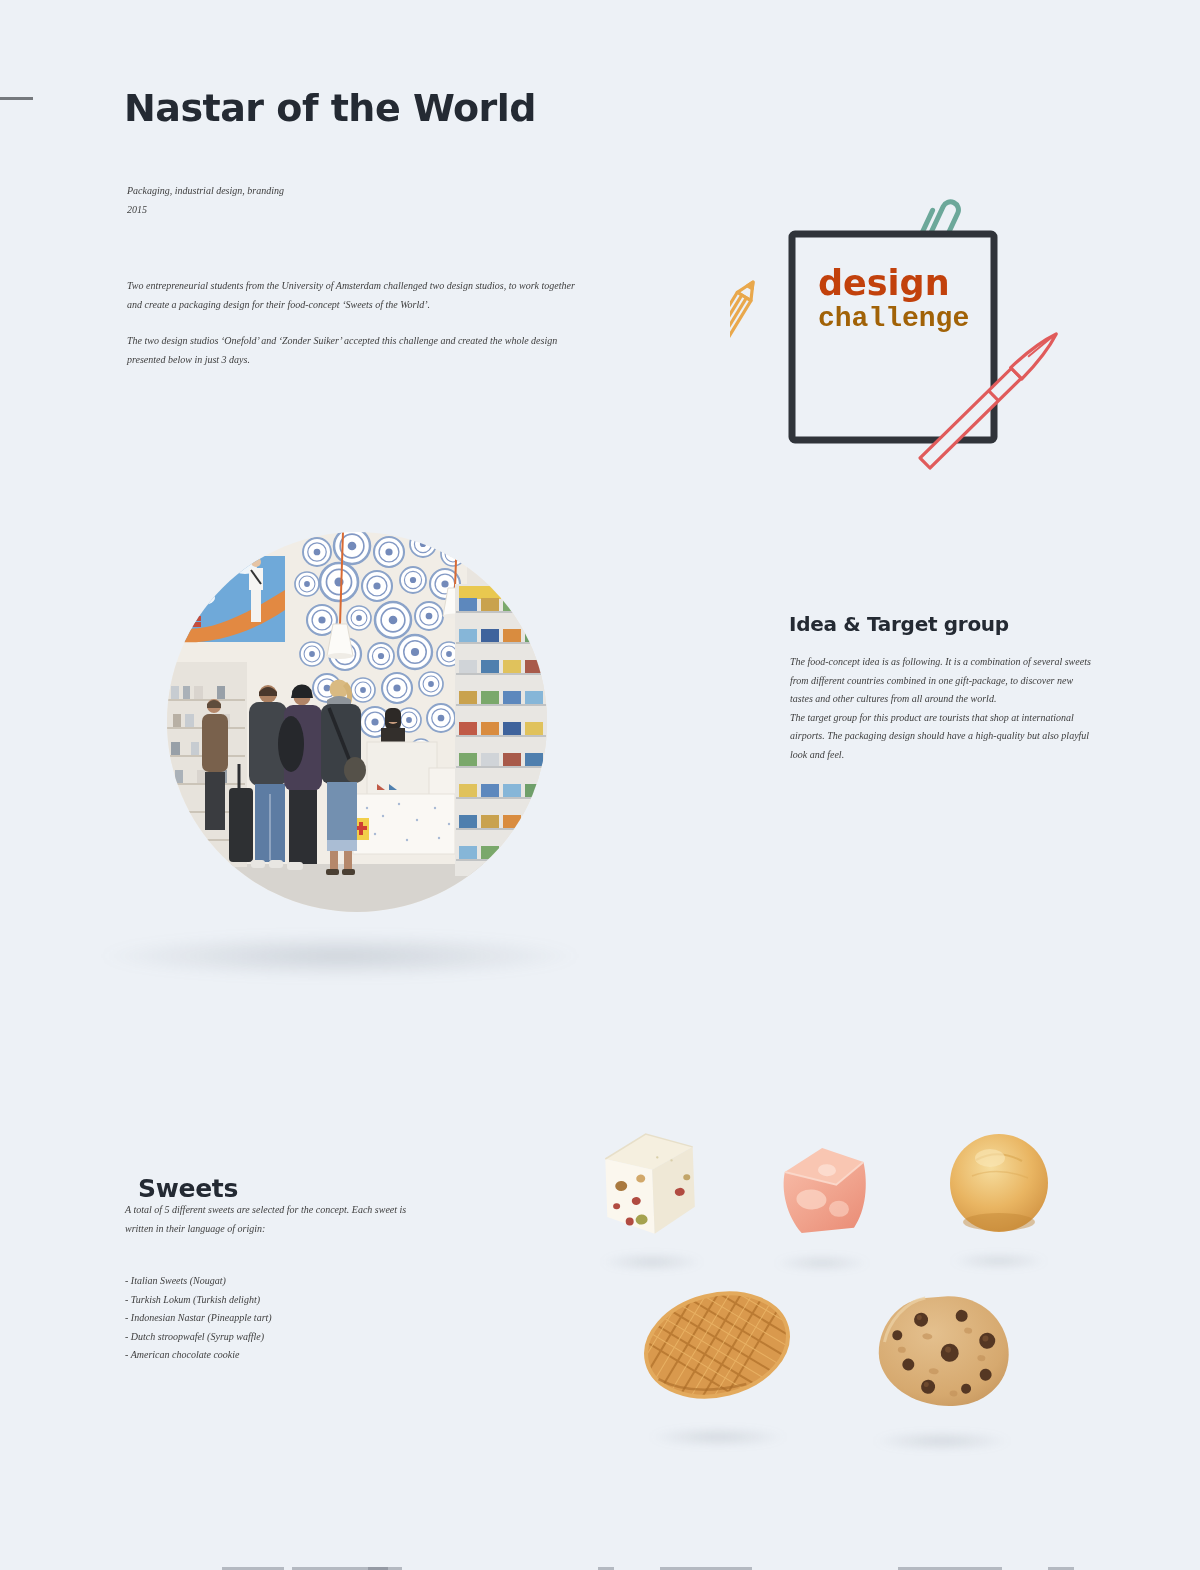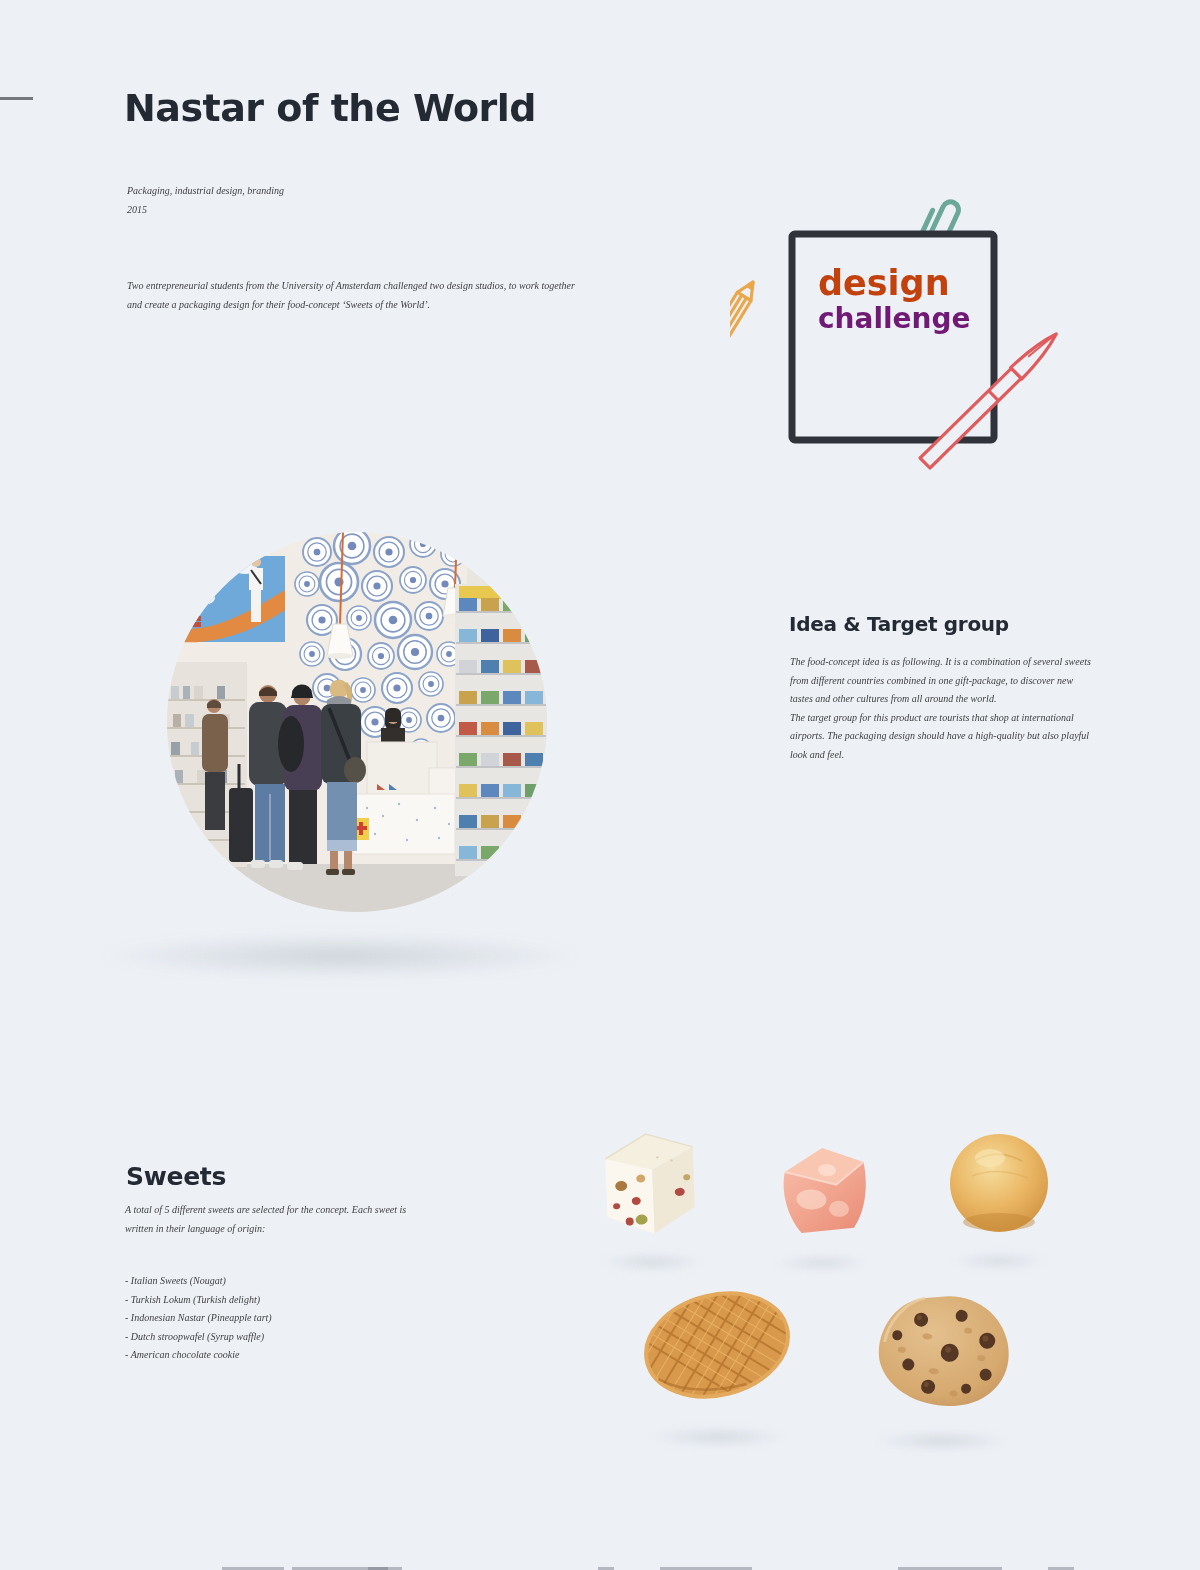--- a/index.html
+++ b/index.html
@@ -17,21 +17,21 @@
   .meta{left:127px;top:182px;}
   .intro{left:127px;top:277px;width:452px;}
   .intro .p + .p{margin-top:18px;}
 
   
   .logo{left:0;top:0;}
   .logo-svg{left:730px;top:178px;}
   .logo-text{left:818px;top:264px;width:170px;}
   .logo-text .l1{font-size:43px;line-height:46px;letter-spacing:-1px;color:#2f3338;}
   .logo-text .l2{font-size:35px;line-height:39px;letter-spacing:0px;color:#c2410c;}
-  .logo-text .l3{font-size:28px;line-height:32px;letter-spacing:0px;color:#701a75;}
+  .logo-text .l3{font-size:28px;line-height:32px;letter-spacing:0px;color:#a16207;font-family:Liberation Mono, monospace;}
 
   
   .photo{left:167px;top:532px;width:380px;height:380px;border-radius:50%;overflow:hidden;}
   .photo-shadow{left:95px;top:934px;width:490px;height:44px;
     background:radial-gradient(ellipse at center, rgba(96,108,122,0.22), rgba(96,108,122,0) 70%);
     filter:blur(6px);}
 
   .idea-heading{left:789px;top:612px;font-size:20px;letter-spacing:-0.3px;}
   .idea-body{left:790px;top:653px;width:302px;}
   .idea-body .p + .p{margin-top:0;}
@@ -50,20 +50,21 @@
 
 <div class="abs top-line"></div>
 
 <h1 class="abs h-sans page-title" style="margin:0;">Nastar of the World</h1>
 <div class="abs it meta">
   <div>Packaging, industrial design, branding</div>
   <div>2015</div>
 </div>
 <div class="abs it intro">
   <div class="p">Two entrepreneurial students from the University of Amsterdam challenged two design studios, to work together and create a packaging design for their food-concept ‘Sweets of the World’.</div>
+  <div class="p">The two design studios ‘Onefold’ and ‘Zonder Suiker’ accepted this challenge and created the whole design presented below in just 3 days.</div>
 </div>
 
 <div class="abs logo">
   <svg class="abs logo-svg" width="350" height="300" viewBox="0 0 350 300">
 
     <g transform="translate(212,50) rotate(25)">
       <path d="M-8,22 L-8,-20 A8,8 0 0 1 8,-20 L8,26 A12,12 0 0 1 -16,26 L-16,-12" fill="none" stroke="#6ca89a" stroke-width="5" stroke-linecap="round"></path>
     </g>
 
     <rect x="62" y="56" width="202" height="206" rx="3" fill="#edf1f6" stroke="#30343a" stroke-width="7"></rect>
@@ -311,21 +312,21 @@
   </svg>
 </div>
 <div class="abs photo-shadow"></div>
 
 <h2 class="abs h-sans idea-heading" style="margin:0;">Idea &amp; Target group</h2>
 <div class="abs it idea-body">
   <div class="p">The food-concept idea is as following. It is a combination of several sweets from different countries combined in one gift-package, to discover new tastes and other cultures from all around the world.</div>
   <div class="p">The target group for this product are tourists that shop at international airports. The packaging design should have a high-quality but also playful look and feel.</div>
 </div>
 
-<h2 class="abs h-sans sweets-heading" style="margin:4px;">Sweets</h2>
+<h2 class="abs h-sans sweets-heading" style="margin:16px;">Sweets</h2>
 <div class="abs it sweets-intro">A total of 5 different sweets are selected for the concept. Each sweet is written in their language of origin:</div>
 <div class="abs it sweets-list">
   <div>- Italian Sweets (Nougat)</div>
   <div>- Turkish Lokum (Turkish delight)</div>
   <div>- Indonesian Nastar (Pineapple tart)</div>
   <div>- Dutch stroopwafel (Syrup waffle)</div>
   <div>- American chocolate cookie</div>
 </div>
 
 <svg class="abs" style="left:593px;top:1122px;" width="112" height="120" viewBox="0 0 112 120">

